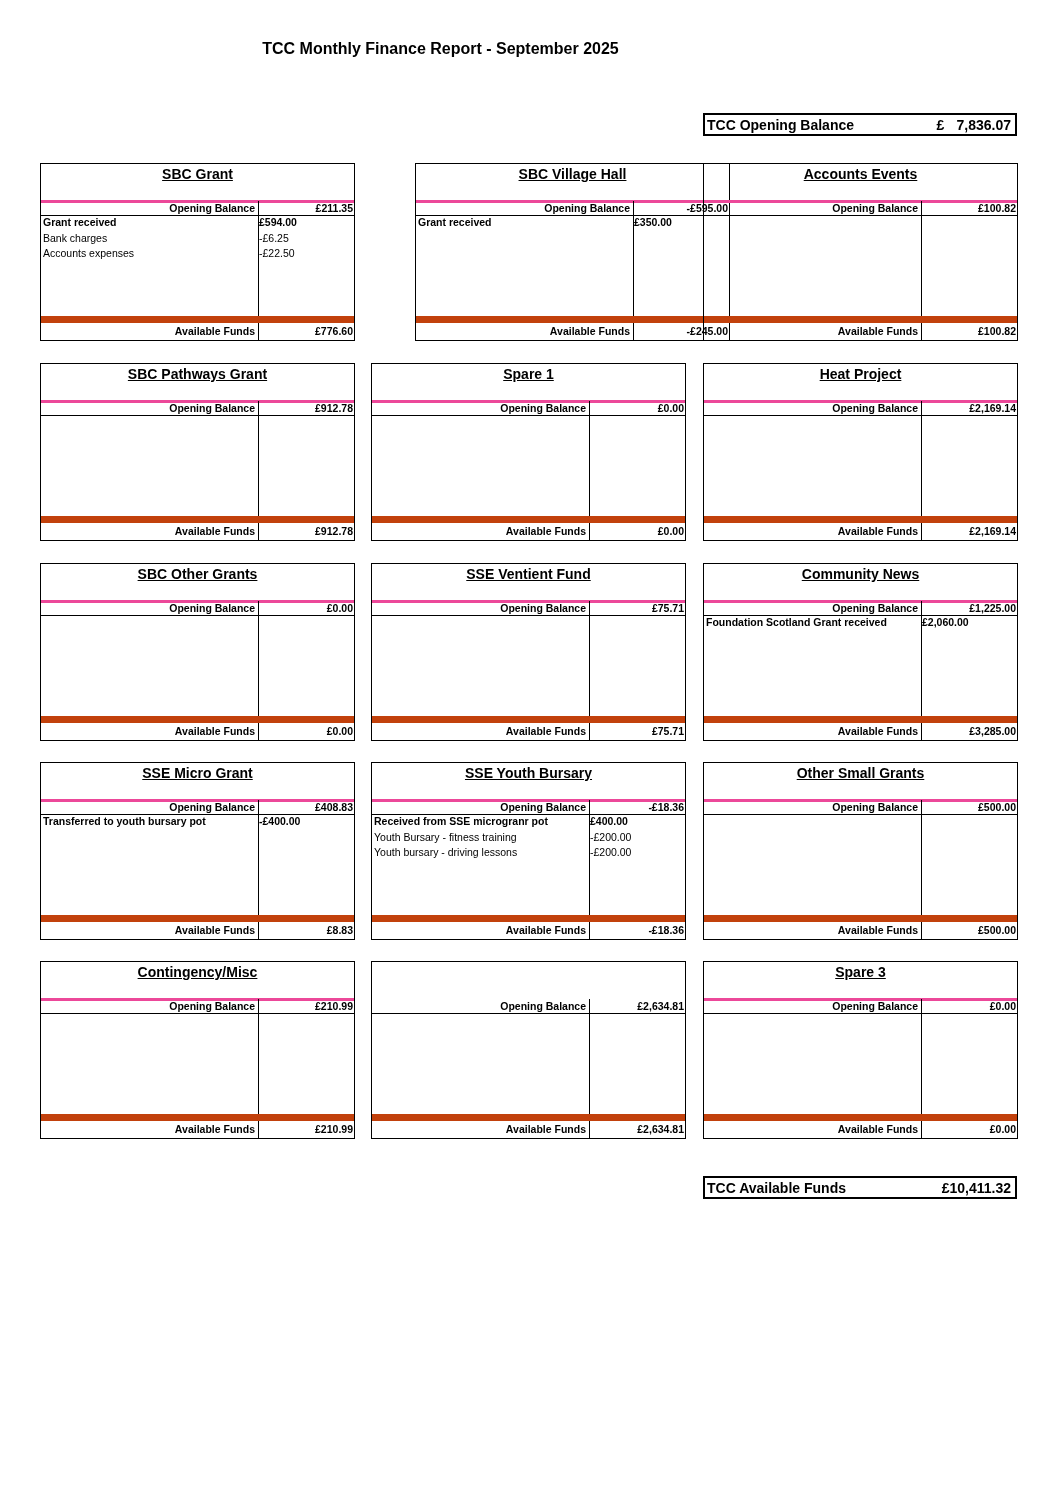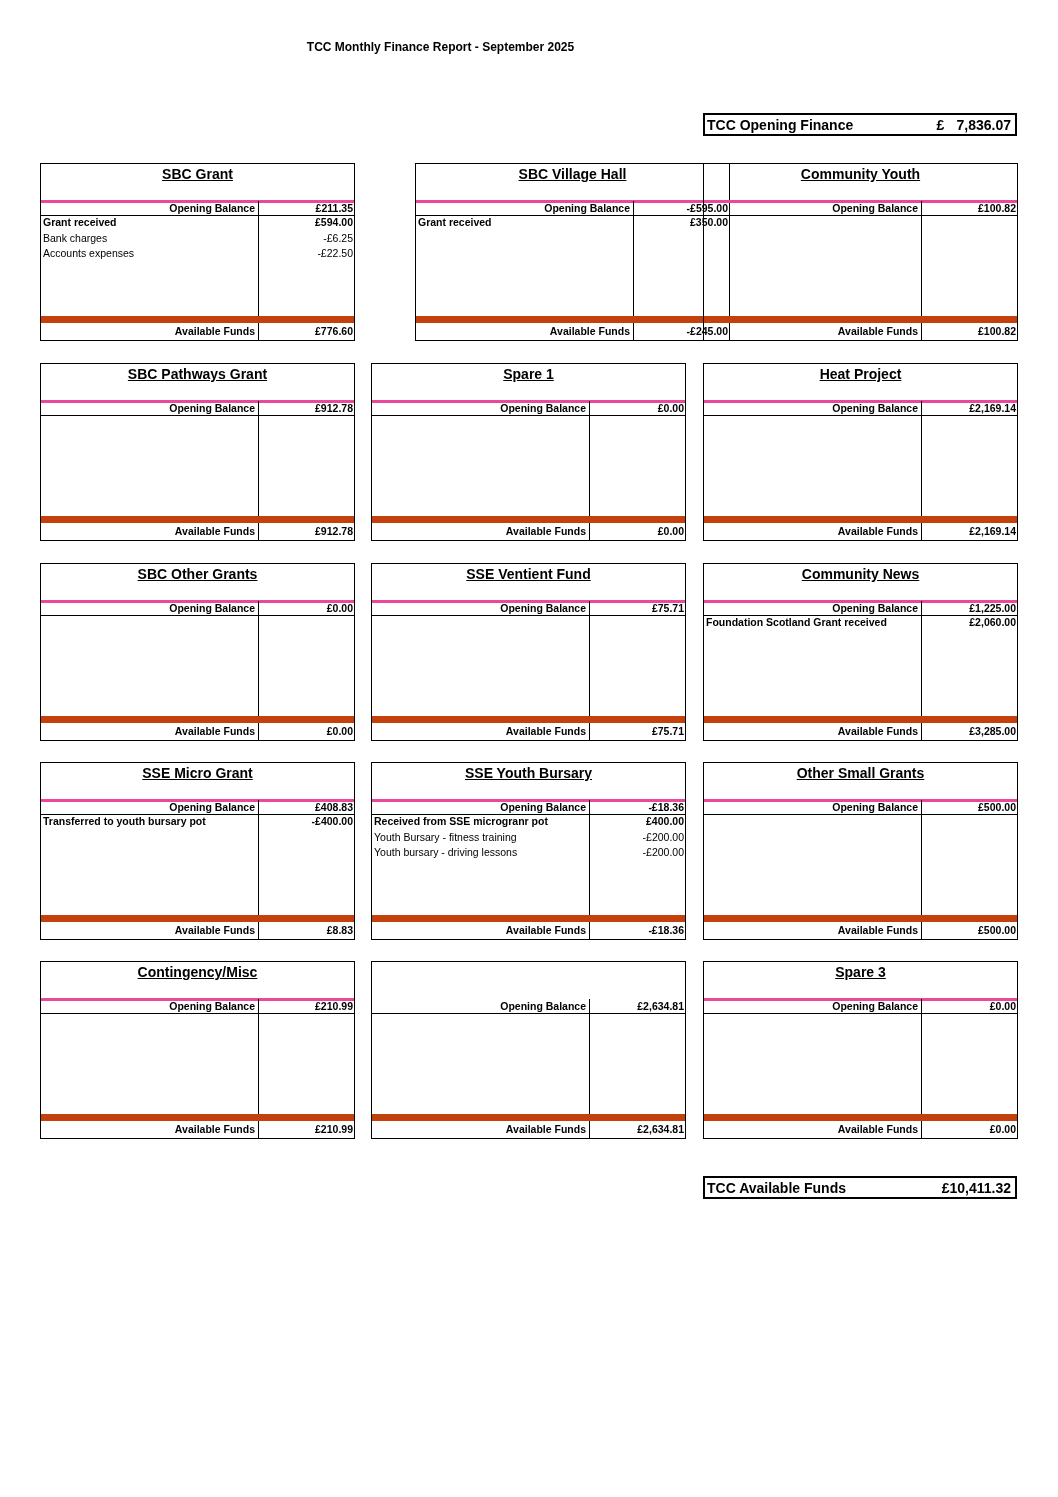--- a/index.html
+++ b/index.html
@@ -1,43 +1,43 @@
 <!DOCTYPE html>
 <html><head>
 <meta charset="utf-8">
 <style>
   html, body { margin:0; padding:0; background:#fff; }
   body { width:1058px; height:1497px; position:relative; font-family:"Liberation Sans", "DejaVu Sans", sans-serif; color:#000; }
-  .title { position:absolute; left:0; width:881px; top:40px; text-align:center; font-weight:bold; font-size:12px; }
+  .title { position:absolute; left:0; width:881px; top:40px; text-align:center; font-weight:bold; font-size:16px; }
   .summary { position:absolute; left:703px; width:310px; height:19px; border:2px solid #000; font-weight:bold; font-size:14px; display:flex; align-items:center; }
   .summary .lbl { flex:1; padding-left:2px; }
   .summary .cur { width:20px; }
   .summary .val { padding-right:4px; text-align:center; }
   .box { position:absolute; width:313px; height:176px; border:1px solid #000; box-sizing:content-box; }
   .box .head { position:absolute; left:0; right:0; top:0; height:36px; border-bottom:3px solid #ec4899; text-align:center; }
   .box .head span { display:inline-block; margin-top:2px; font-weight:bold; font-size:14px; text-decoration:underline; }
   .box .ob { position:absolute; left:0; right:0; top:37px; height:14px; border-bottom:1px solid #000; font-size:10.5px; font-weight:bold; }
   .box .ob .l, .box .af .l { position:absolute; left:0; width:216px; text-align:right; padding-right:2px; top:1px; box-sizing:border-box; }
   .box .ob .v, .box .af .v { position:absolute; left:218px; right:0; text-align:right; padding-right:1px; top:1px; }
   .box .split { position:absolute; left:217px; top:37px; bottom:0; width:1px; background:#000; }
   .box .body { position:absolute; left:0; right:0; top:52px; bottom:18px; }
   .box .row { height:15.5px; font-size:10.5px; position:relative; }
   .box .row .l { position:absolute; left:2px; top:0; }
-  .box .row .v { position:absolute; left:218px; right:1px; text-align:right; top:0; }
+  .box .row .v { position:absolute; left:218px; right:1px; top:0; }
   .box .row.bold { font-weight:bold; }
   .box .af { position:absolute; left:0; right:0; bottom:0; height:17px; border-top:7px solid #c2410c; font-size:10.5px; font-weight:bold; }
   .box .af .l, .box .af .v { top:2px; }
 </style>
 </head>
 <body>
 
 <div class="title">TCC Monthly Finance Report - September 2025</div>
 
 <div class="summary" style="top:113px;">
-  <span class="lbl">TCC Opening Finance</span>
+  <span class="lbl">TCC Opening Balance</span>
   <span class="cur">£</span>
   <span class="val">7,836.07</span>
 </div>
 
 <div id="grid">
     <div class="box" style="left: 40px; top: 163px;">
       <div class="head"><span>SBC Grant</span></div>
       <div class="ob">
         <span class="l">Opening Balance</span>
         <span class="v">£211.35</span>
@@ -74,21 +74,21 @@
         <span class="l">Grant received</span>
         <span class="v">£350.00</span>
       </div>
       </div>
       <div class="af">
         <span class="l">Available Funds</span>
         <span class="v">-£245.00</span>
       </div>
     </div>
     <div class="box" style="left: 703px; top: 163px;">
-      <div class="head"><span>Community Youth</span></div>
+      <div class="head"><span>Accounts Events</span></div>
       <div class="ob">
         <span class="l">Opening Balance</span>
         <span class="v">£100.82</span>
       </div>
       <div class="split"></div>
       <div class="body"></div>
       <div class="af">
         <span class="l">Available Funds</span>
         <span class="v">£100.82</span>
       </div>

